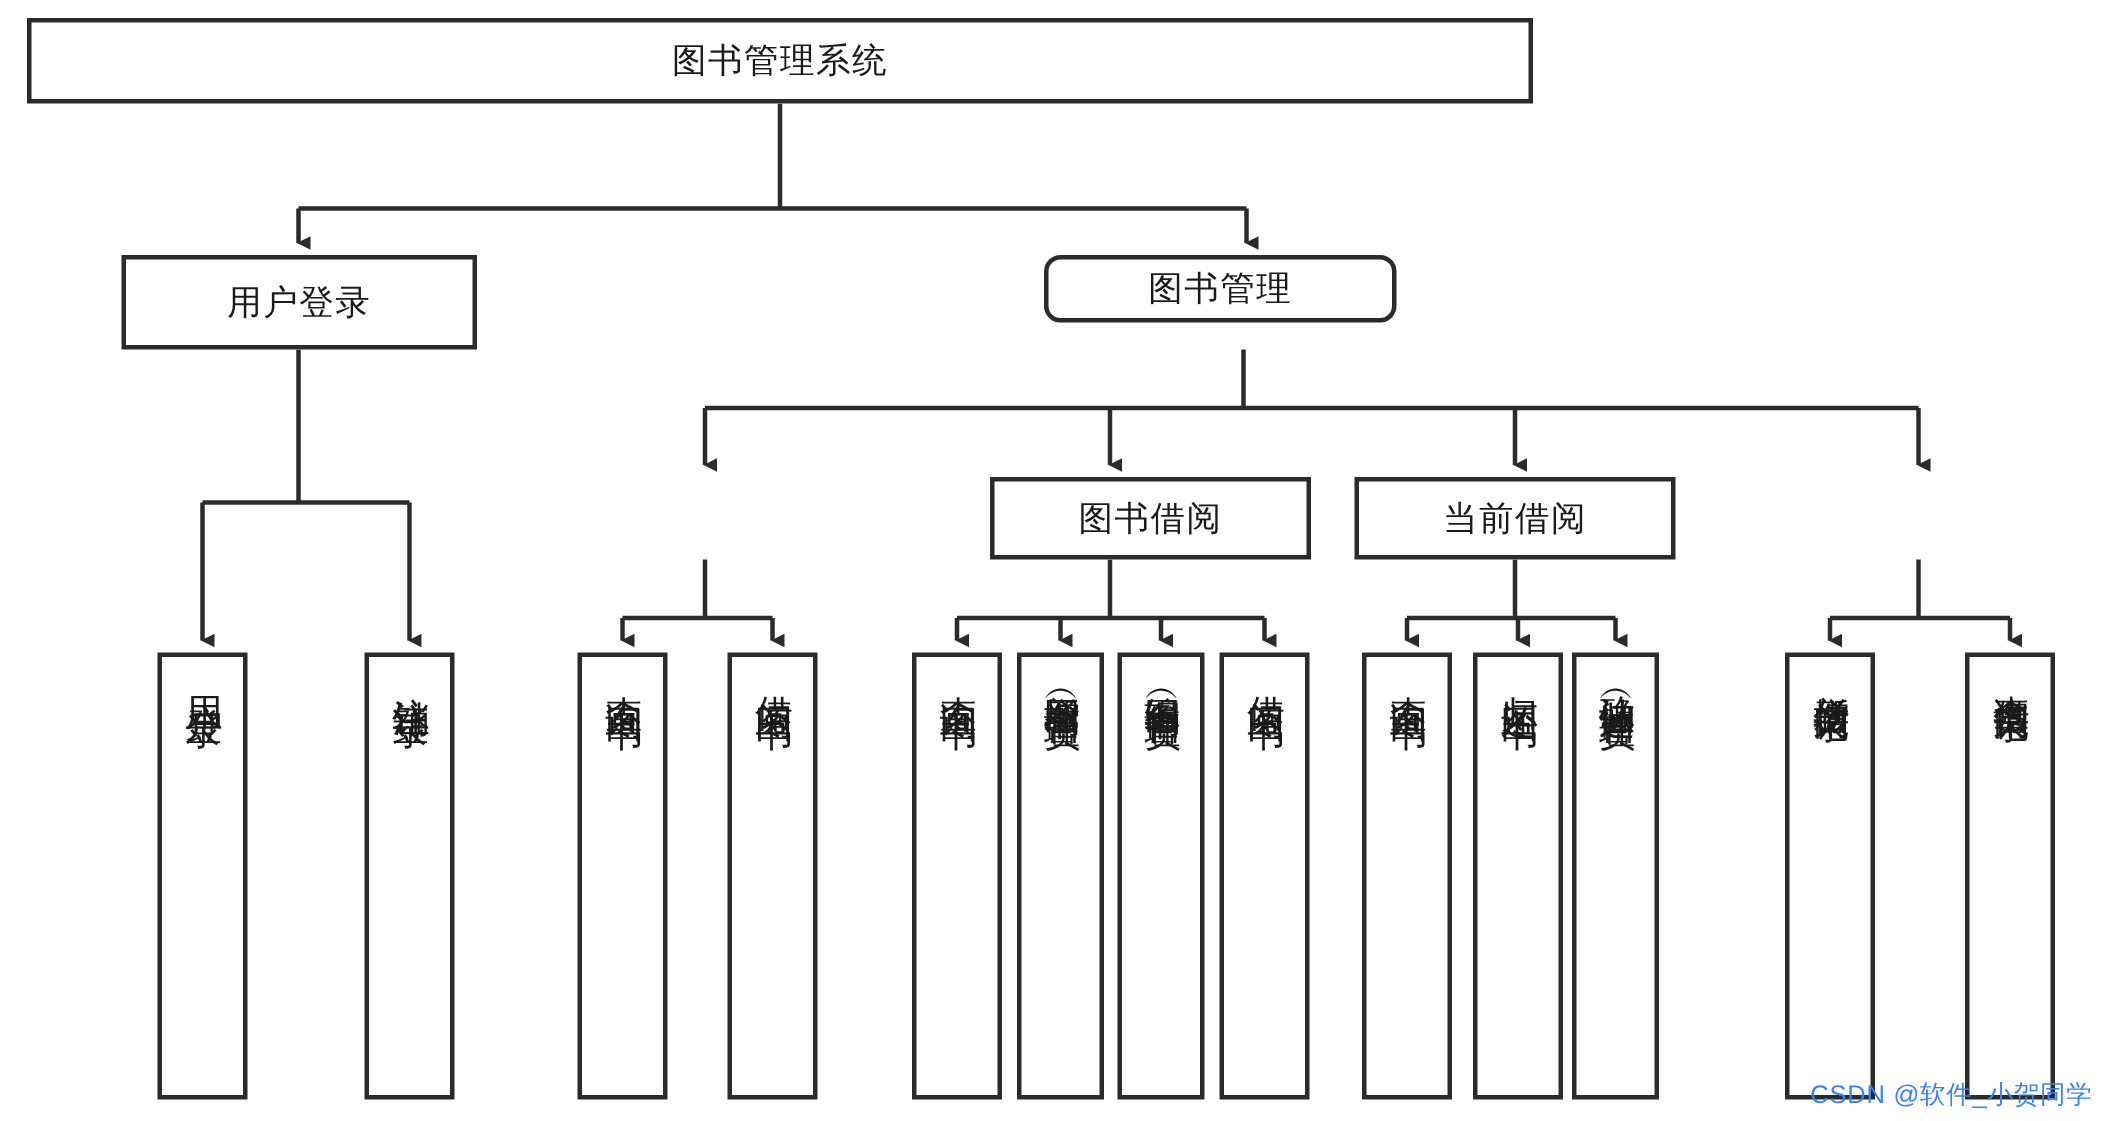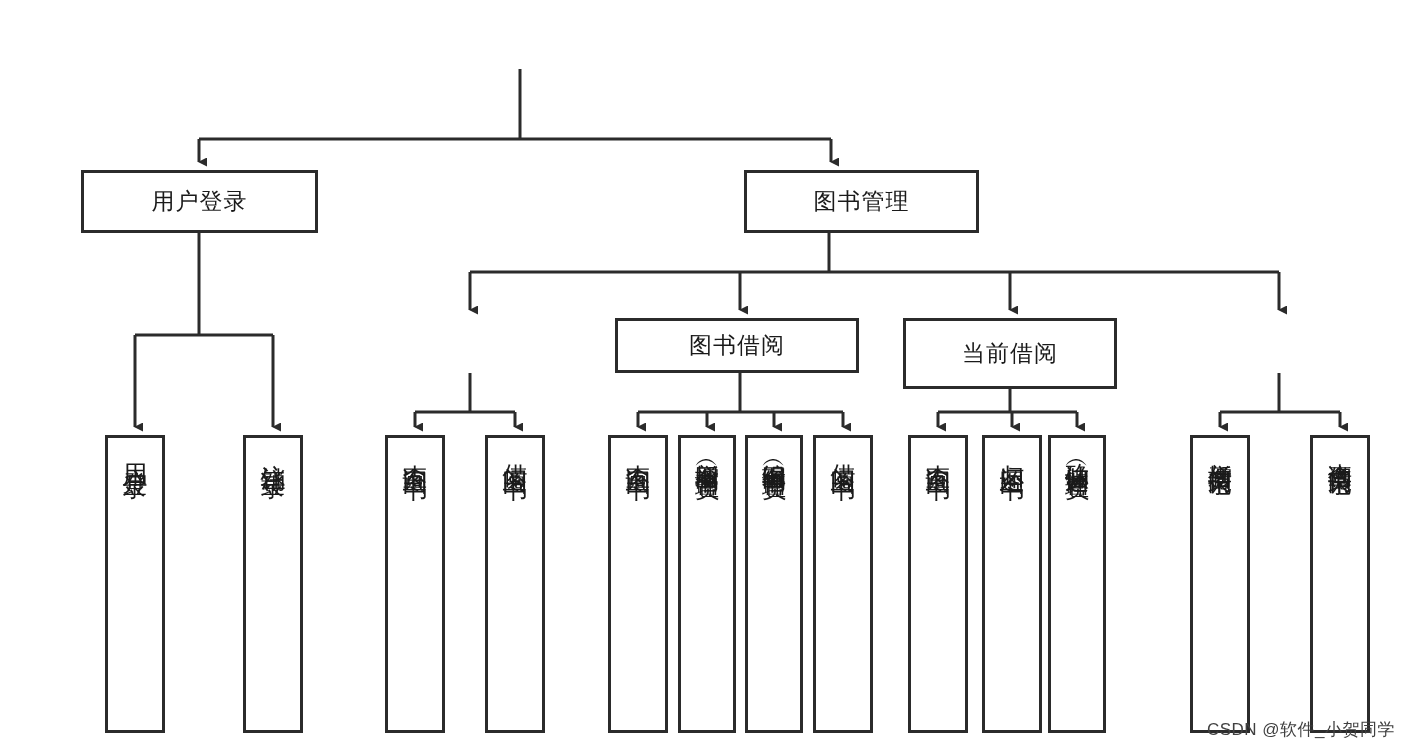--- a/index.html
+++ b/index.html
@@ -65,21 +65,21 @@
     top: 0;
     width: 1405px;
     height: 747px;
     pointer-events: none;
   }
   .watermark {
     position: absolute;
     right: 10px;
     bottom: 6px;
     font-size: 17px;
-    color: #404040;
+    color: #3b82f6;
     white-space: nowrap;
     letter-spacing: 0.5px;
   }
 </style>
 </head>
 <body>
 
 <div id="diagram-canvas">
 
   <svg class="connectors" viewBox="0 0 1405 747" width="1405" height="747" xmlns="http://www.w3.org/2000/svg">
@@ -126,32 +126,35 @@
       <path d="M 1077 412 L 1077 427" marker-end="url(#arrowhead)"></path>
 
       <path d="M 1279 373 L 1279 412"></path>
       <path d="M 1220 412 L 1340 412"></path>
       <path d="M 1220 412 L 1220 427" marker-end="url(#arrowhead)"></path>
       <path d="M 1340 412 L 1340 427" marker-end="url(#arrowhead)"></path>
 
     </g>
   </svg>
 
+  <div class="node root horiz" style="left:18px; top:12px; width:1004px; height:57px;">
+    <span class="node-label">图书管理系统</span>
+  </div>
 
   <div class="node horiz" style="left:81px; top:170px; width:237px; height:63px;">
     <span class="node-label">用户登录</span>
   </div>
-  <div class="node horiz" style="left:744px; top:170px; width:235px; height:63px;">
+  <div class="node horiz" style="left:696px; top:170px; width:235px; height:45px;border-radius:11px;">
     <span class="node-label">图书管理</span>
   </div>
 
-  <div class="node horiz" style="left:615px; top:318px; width:244px; height:55px;">
+  <div class="node horiz" style="left:660px; top:318px; width:214px; height:55px;">
     <span class="node-label">图书借阅</span>
   </div>
-  <div class="node horiz" style="left:903px; top:318px; width:214px; height:71px;">
+  <div class="node horiz" style="left:903px; top:318px; width:214px; height:55px;">
     <span class="node-label">当前借阅</span>
   </div>
 
   <div class="node vert" style="left:105px; top:435px; width:60px; height:298px;">
     <span class="node-label">用户登录</span>
   </div>
   <div class="node vert" style="left:243px; top:435px; width:60px; height:298px;">
     <span class="node-label">注销登录</span>
   </div>
   <div class="node vert" style="left:385px; top:435px; width:60px; height:298px;">

